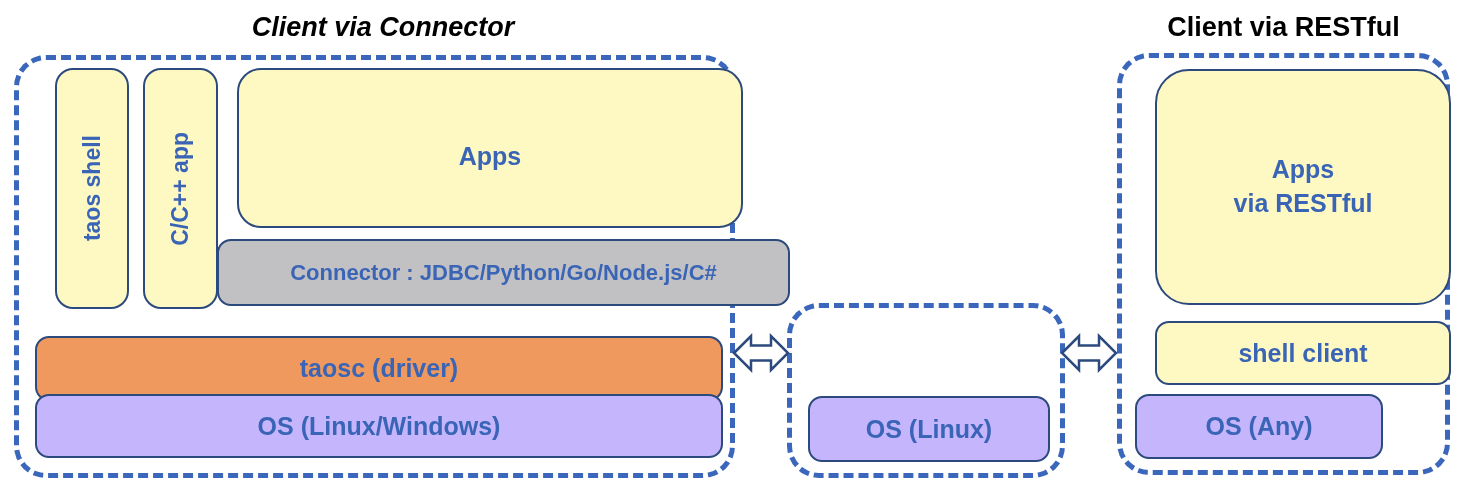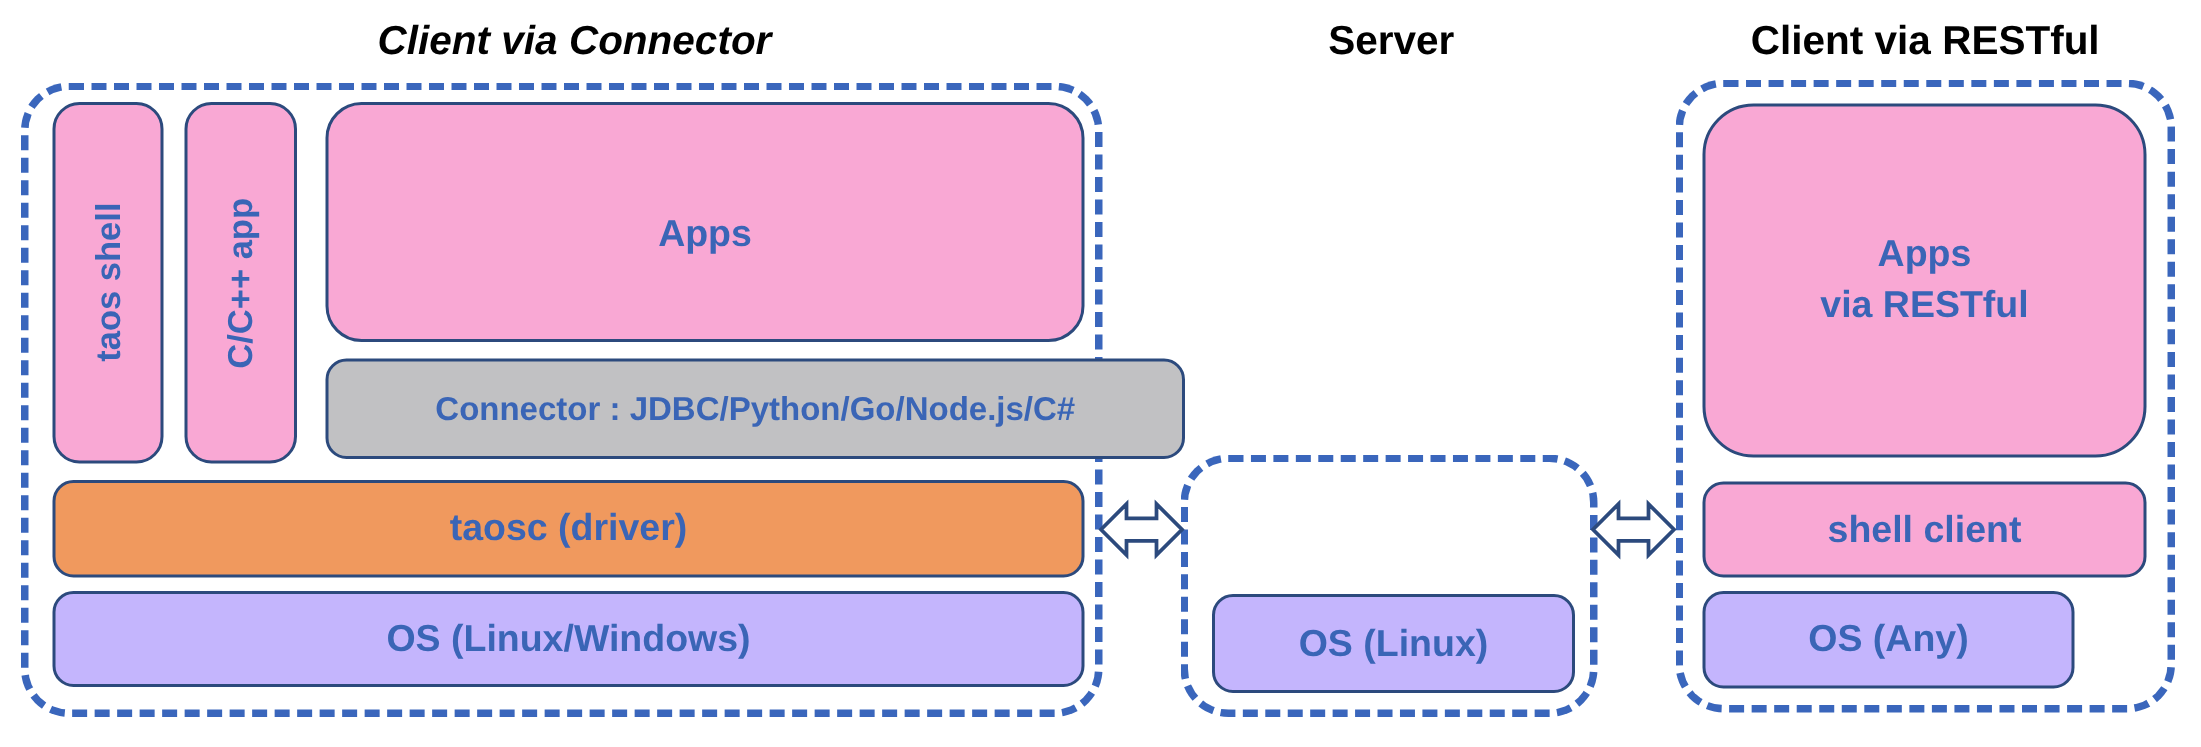--- a/index.html
+++ b/index.html
@@ -44,22 +44,22 @@
     border: 2.5px solid #2c4a7d;
     border-radius: 14px;
     display: flex;
     align-items: center;
     justify-content: center;
     color: #3a65b6;
     font-weight: bold;
     font-size: 24px;
     text-align: center;
   }
-  .yellow { background: #f9a8d4; }
-  .orange { background: #f0995e; }
+  .yellow { background: #fef9c3; margin-left: 20px; }
+  .orange { background: #f0995e; margin-top: 16px; }
   .blue   { background: #c4b5fd; }
   .green  { background: #a2ca85; }
   .gray   { background: #c1c1c3; }
 
   .b-taos-shell { left: 35px;   top: 68px;  width: 74px;  height: 241px; border-radius: 18px; }
   .b-cpp-app    { left: 123px;  top: 68px;  width: 75px;  height: 241px; border-radius: 18px; }
   .b-apps       { left: 217px;  top: 68px;  width: 506px; height: 160px; border-radius: 24px; font-size: 25px; align-items: flex-start; }
   .b-apps .label { margin-top: 72px; }
   .b-connector  { left: 217px;  top: 239px; width: 573px; height: 67px;  font-size: 22px; }
   .b-taosc      { left: 35px;   top: 320px; width: 688px; height: 65px;  font-size: 25px; }
@@ -89,21 +89,20 @@
   }
   .a-1 { left: 732px;  top: 331px; }
   .a-2 { left: 1060px; top: 331px; }
 </style>
 </head>
 <body>
 
 <div class="stage">
 
   <div class="section-title t-left">Client via Connector</div>
-  <div class="section-title t-server">Server</div>
   <div class="section-title t-right">Client via RESTful</div>
 
   <div class="group g-left"></div>
   <div class="group g-server"></div>
   <div class="group g-right"></div>
 
   <div class="box yellow b-taos-shell">
     <span class="vlabel">taos shell</span>
   </div>
   <div class="box yellow b-cpp-app">

